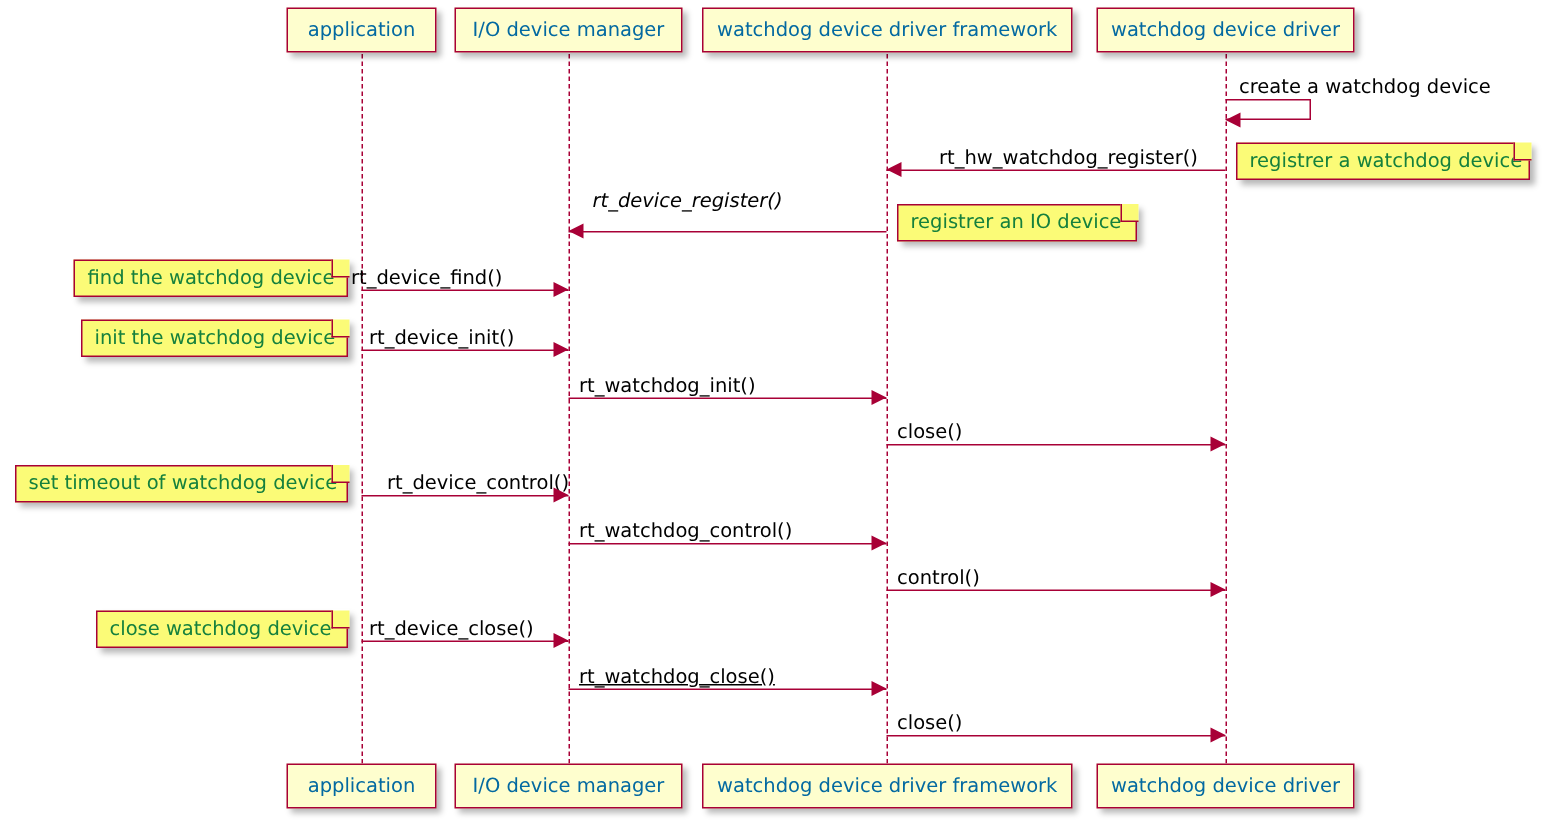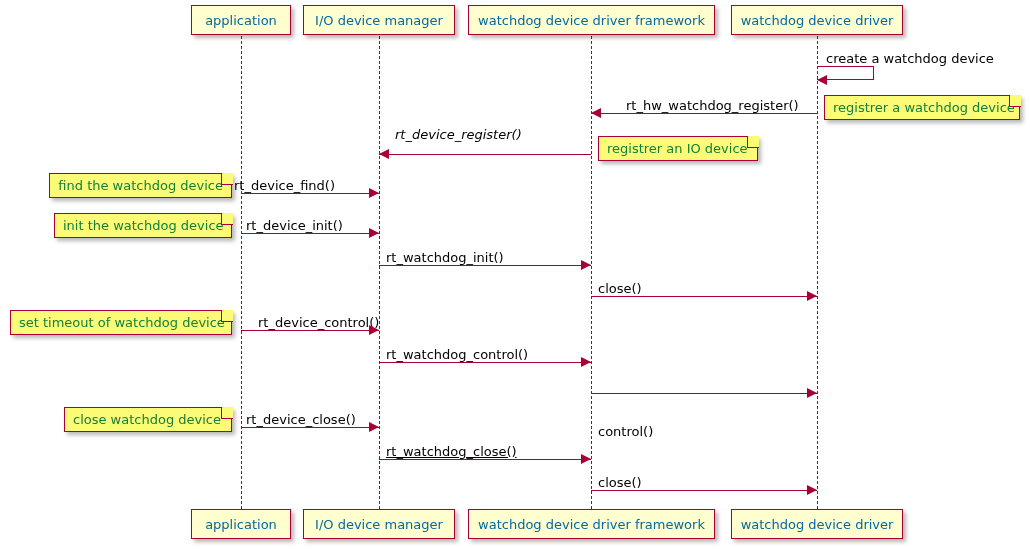--- a/index.html
+++ b/index.html
@@ -194,21 +194,21 @@
   </div>
 
   <div class="msg-label" style="left:246px; top:316px;margin-left:12px;">rt_device_control()</div>
   <div class="msg" style="left:241px; top:330px; width:138px;"></div>
   <div class="arrowhead right" style="left:369px; top:325px;"></div>
 
   <div class="msg-label" style="left:386px; top:348px;">rt_watchdog_control()</div>
   <div class="msg" style="left:379px; top:362px; width:212px;"></div>
   <div class="arrowhead right" style="left:581px; top:357px;"></div>
 
-  <div class="msg-label" style="left:598px; top:379px;margin-top:46px;">control()</div>
+  <div class="msg-label" style="left:598px; top:379px;">control()</div>
   <div class="msg" style="left:591px; top:393px; width:226px;"></div>
   <div class="arrowhead right" style="left:807px; top:388px;"></div>
 
   <div class="note" style="left:64px; top:407px; width:168px;">
     <span>close watchdog device</span>
     <span class="fold-cut"></span>
     <span class="fold"></span>
   </div>
 
   <div class="msg-label" style="left:246px; top:413px;">rt_device_close()</div>

